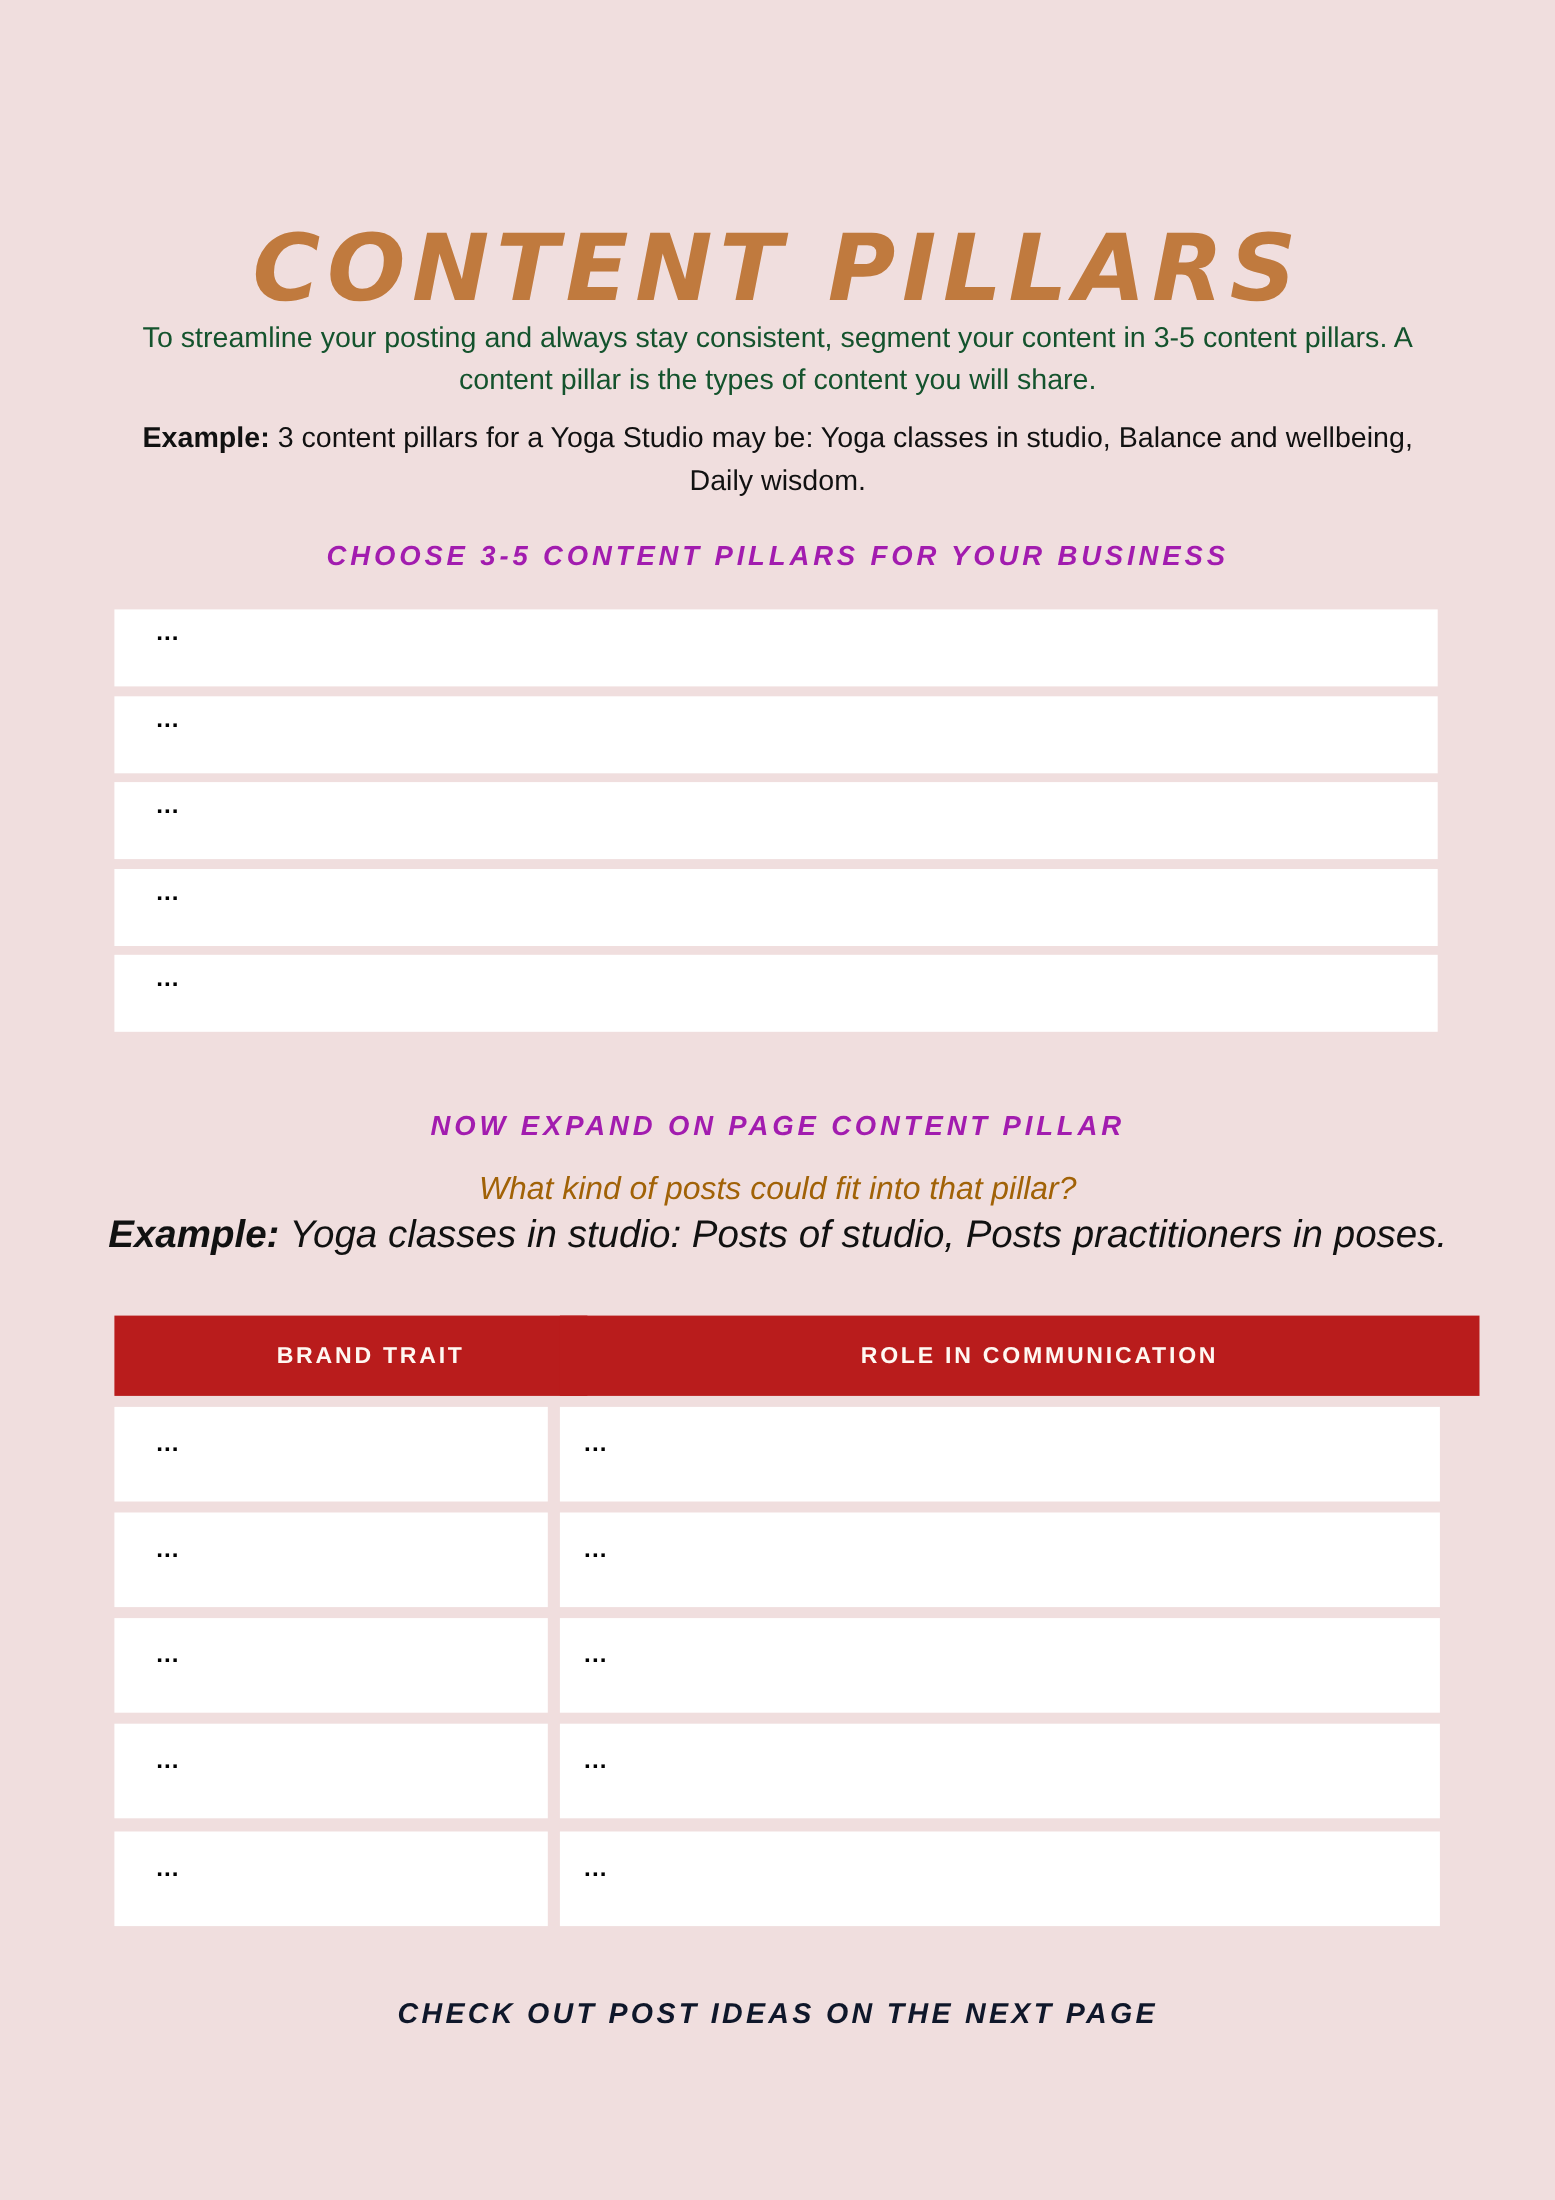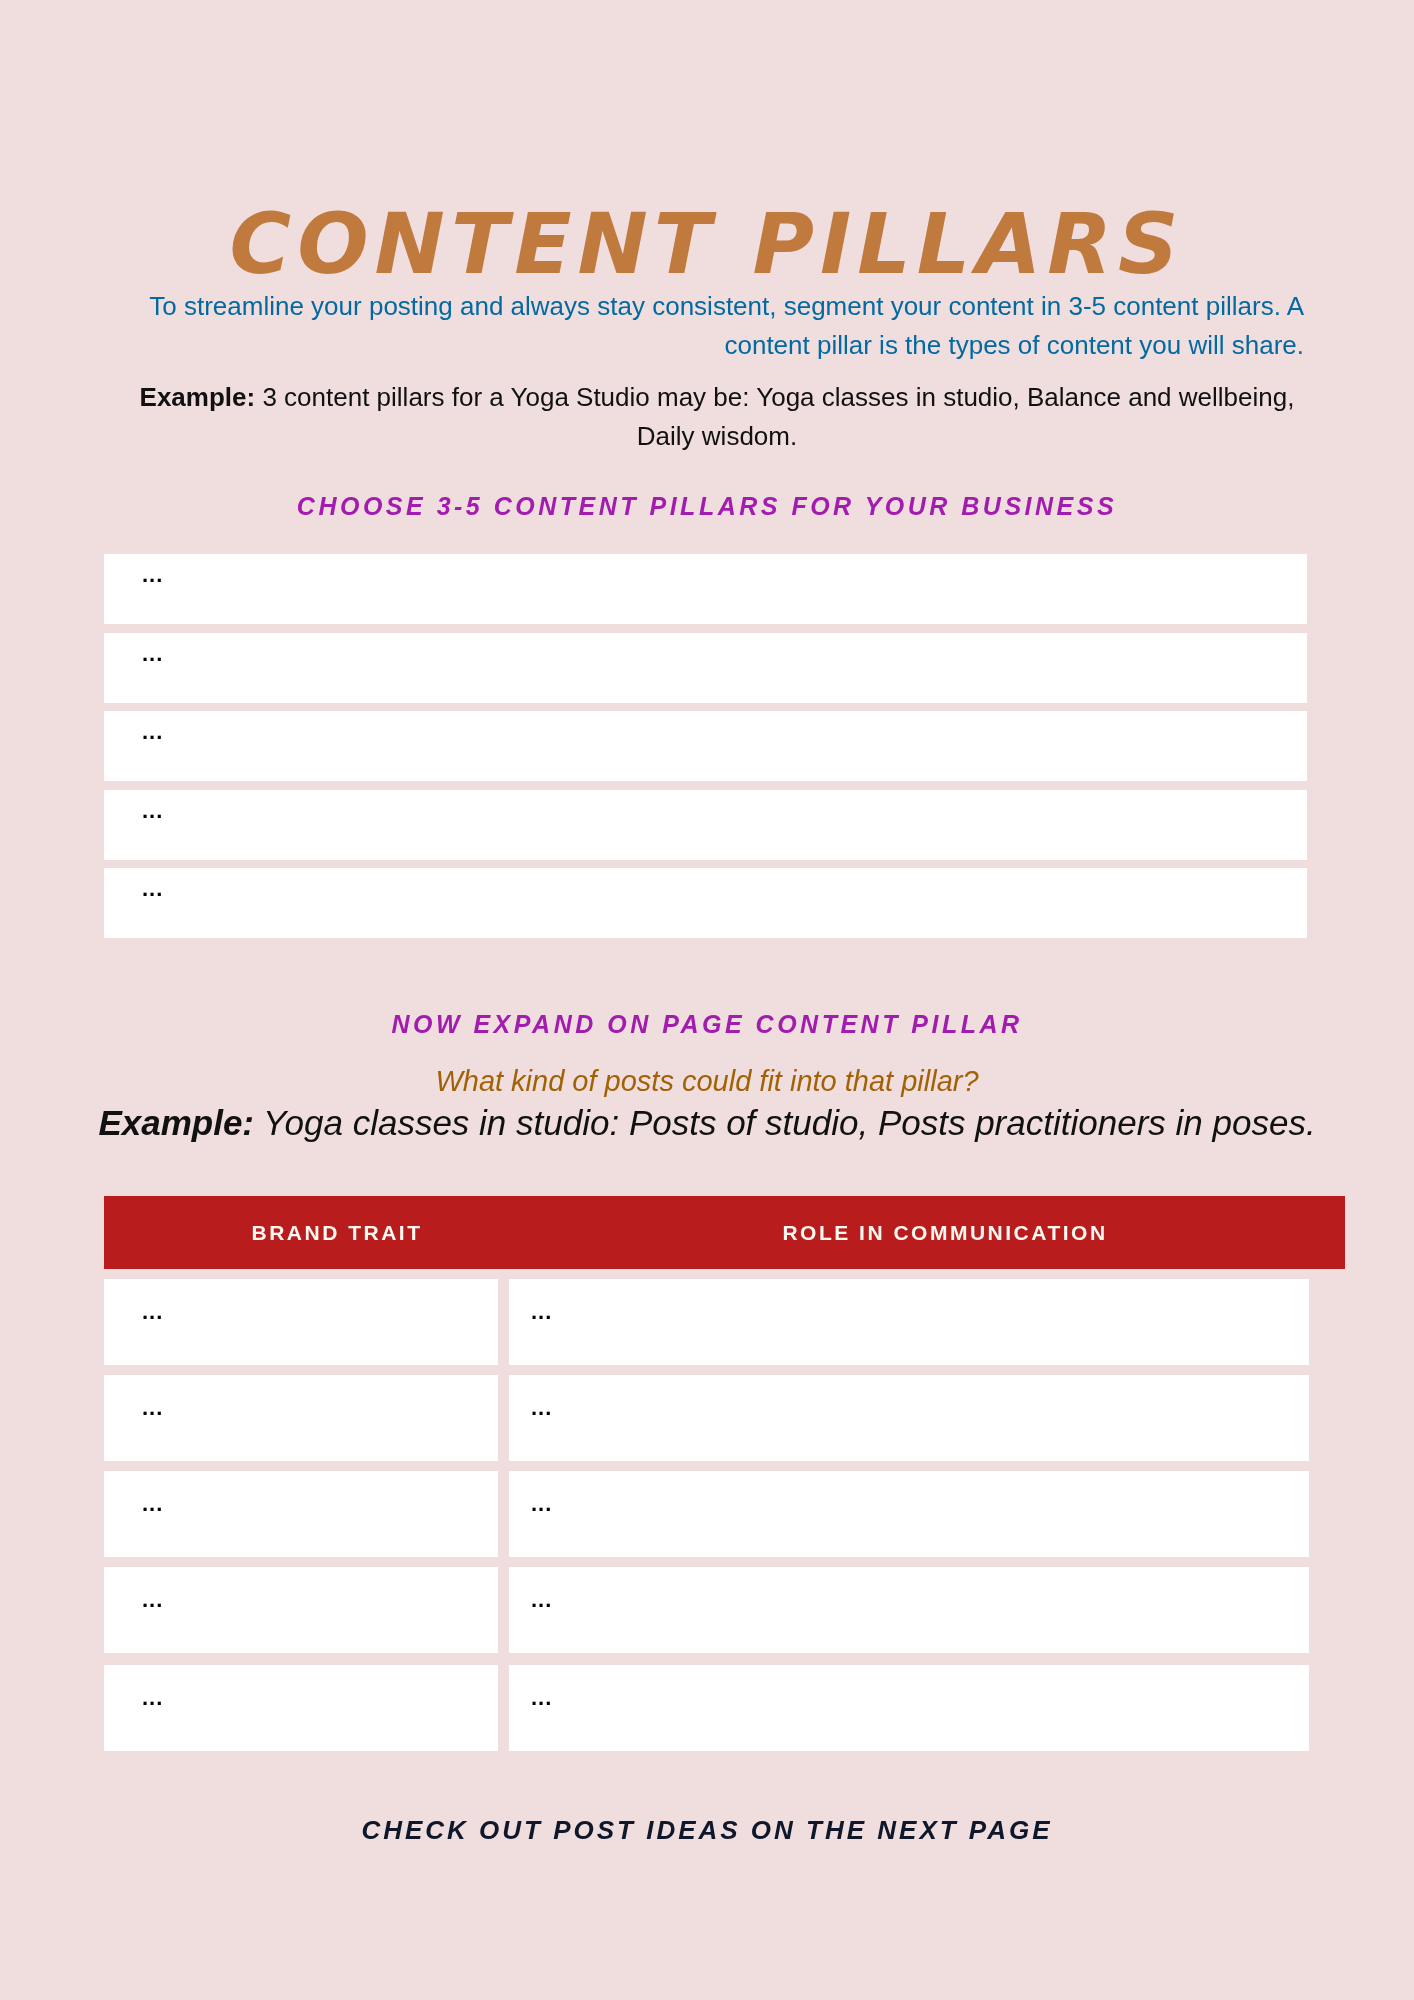--- a/index.html
+++ b/index.html
@@ -24,28 +24,28 @@
       font-weight: 700;
       letter-spacing: 6px;
       color: #C07A3E;
       font-family: "DejaVu Sans", sans-serif;
       line-height: 100px;
     }
     .intro {
       top: 287px;
       left: 110px;
       width: 1194px;
-      text-align: right;
+      text-align: center;
       font-size: 26px;
       line-height: 39px;
-      color: #0369a1;
+      color: #14532d;
     }
     .example1 {
       top: 378px;
-      left: 120px;
+      left: 110px;
       width: 1194px;
       text-align: center;
       font-size: 26px;
       line-height: 39px;
     }
     .bold { font-weight: 700; }
 
     .subhead {
       font-size: 25px;
       font-weight: 700;

